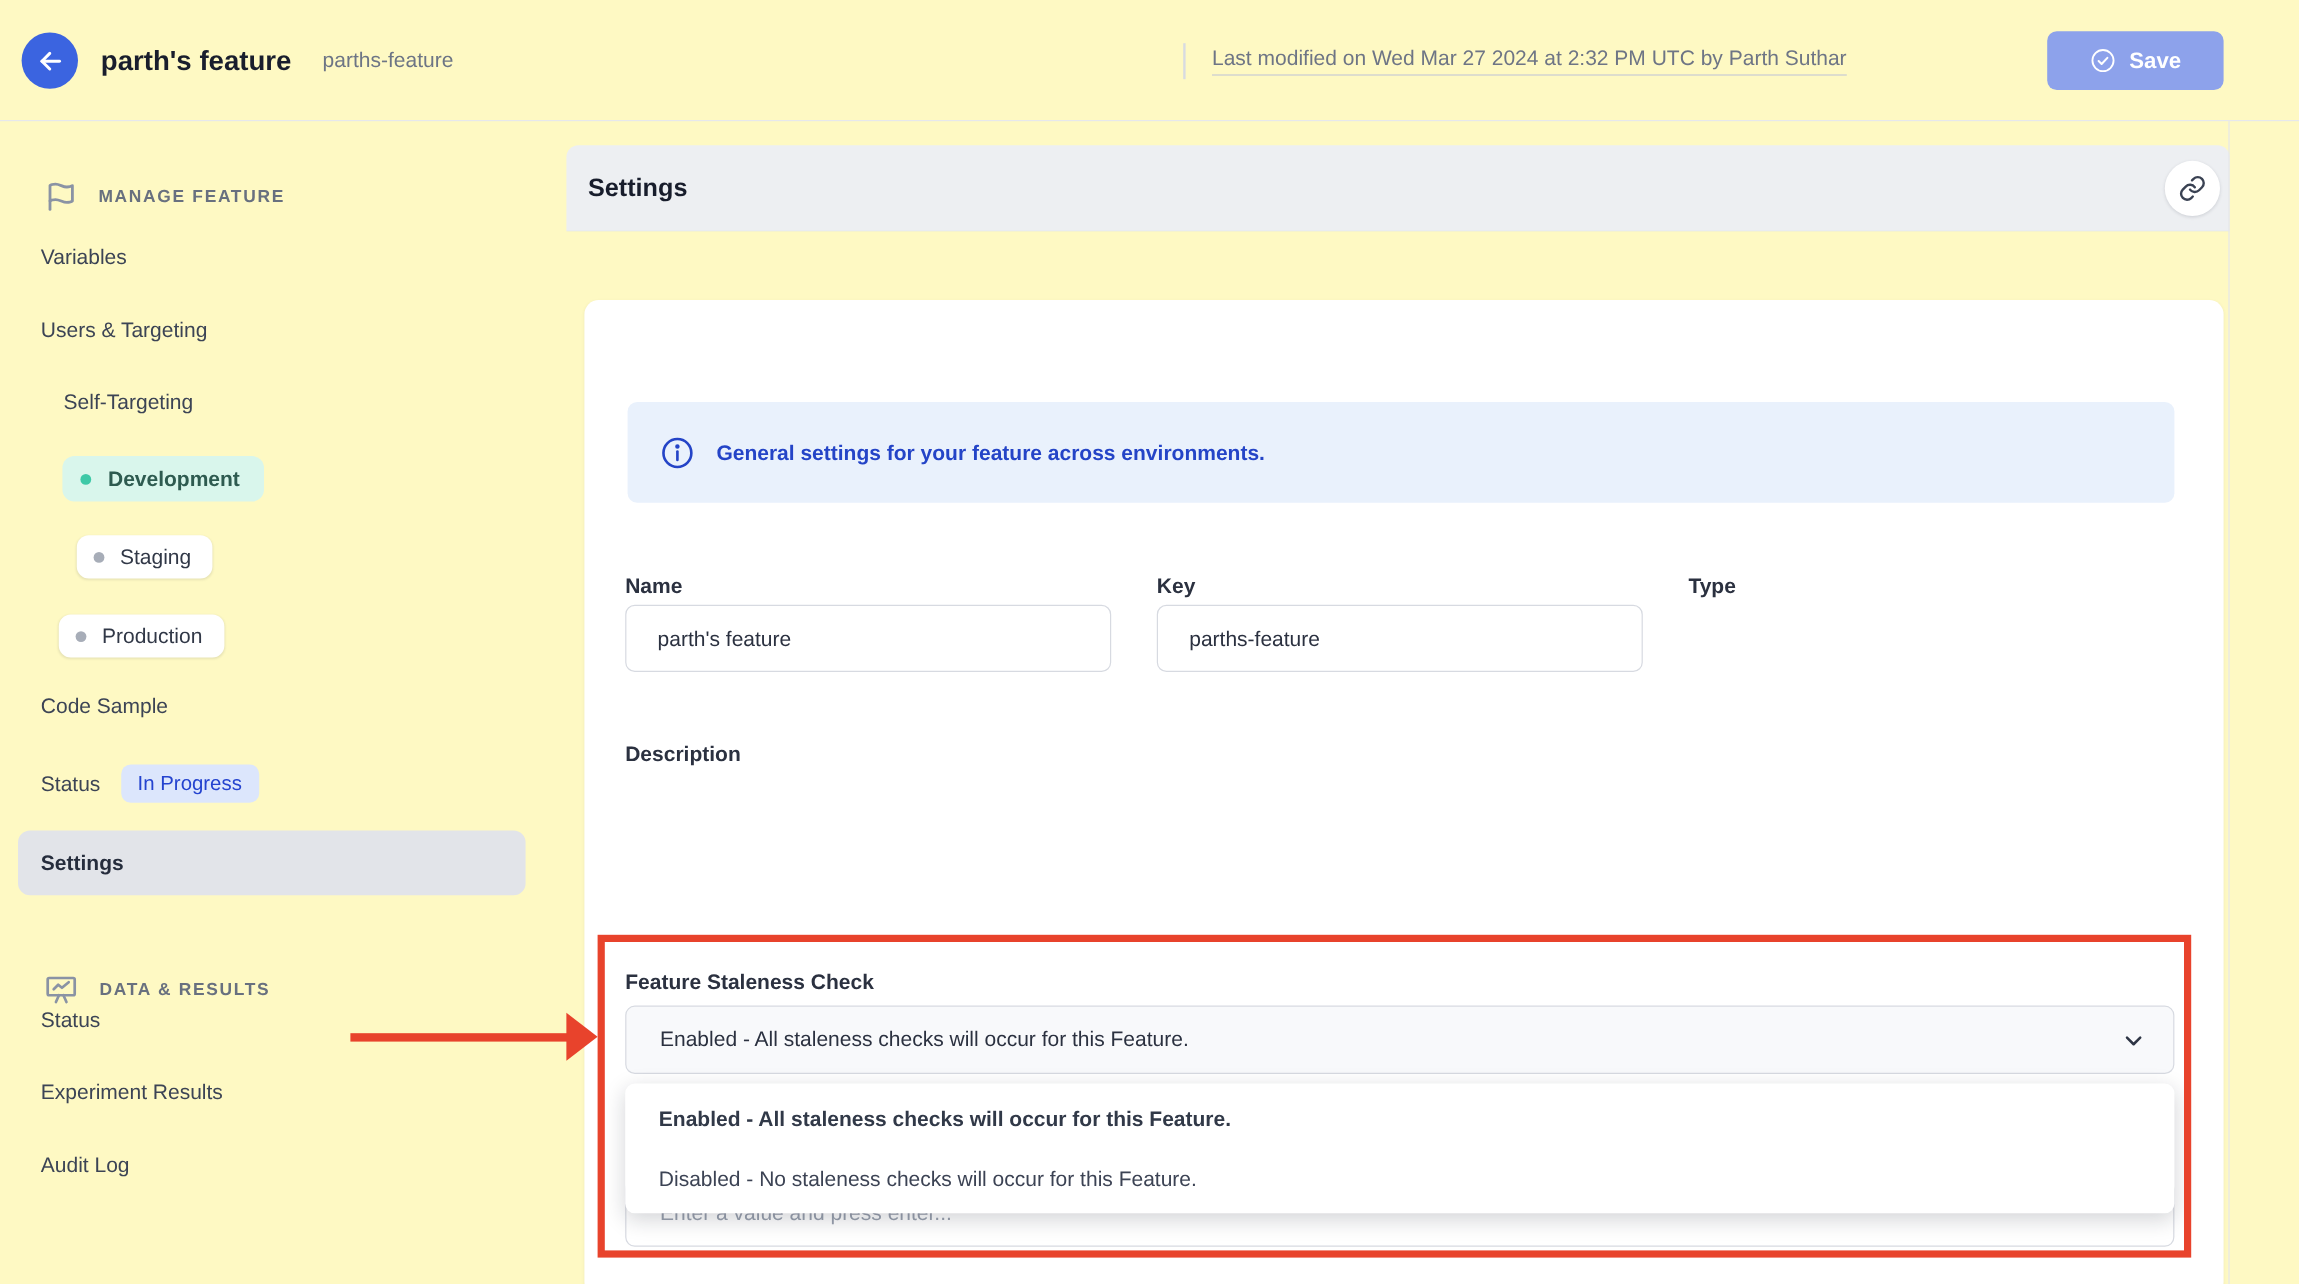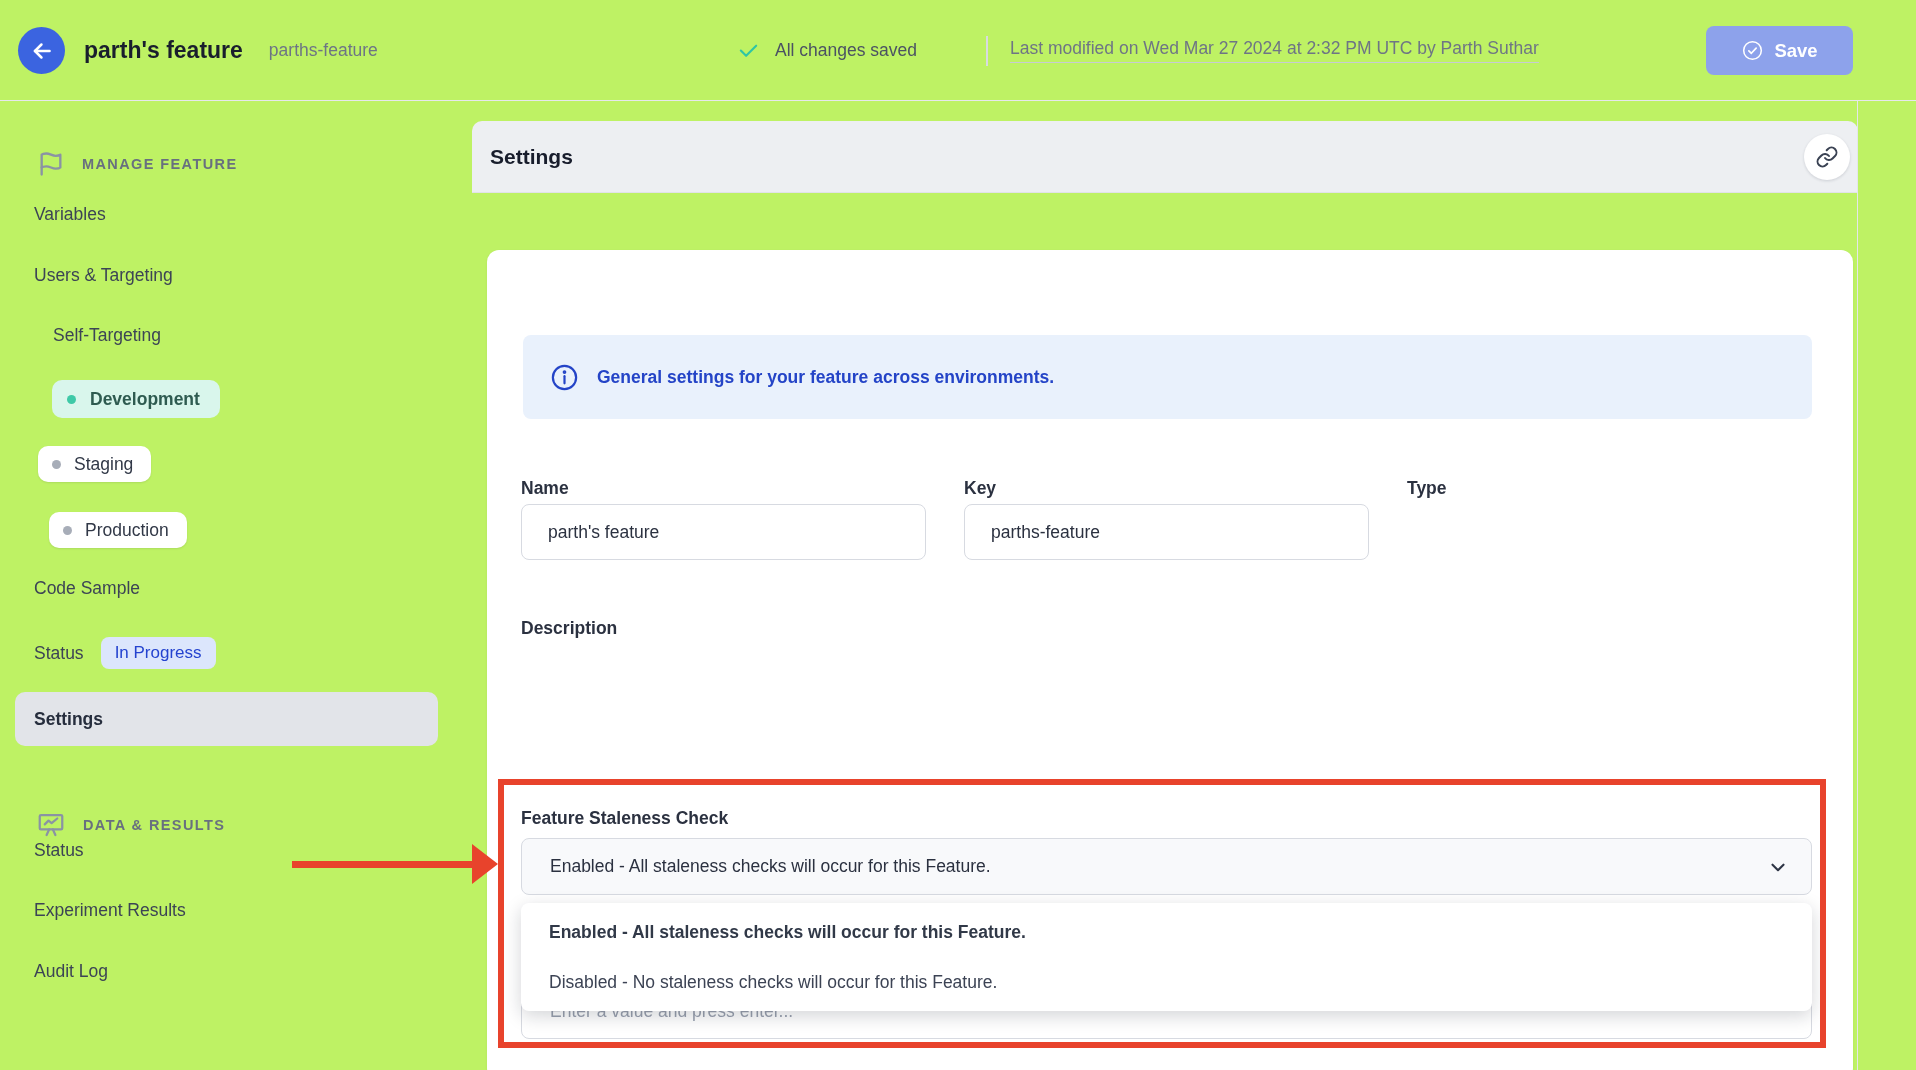--- a/index.html
+++ b/index.html
@@ -1,17 +1,17 @@
 <!DOCTYPE html>
 <html><head>
 <meta charset="utf-8">
 <style>
   * { margin:0; padding:0; box-sizing:border-box; }
   body { background:#f1f2f5; }
-  .page { position:relative; width:1916px; height:1070px; background:#bef264;
+  .page { position:relative; width:1916px; height:1070px; background:#fef9c3;
           font-family:"Liberation Sans", sans-serif; color:#2b3140; overflow:hidden; }
 
   
   .topbar { position:absolute; left:0; top:0; width:1916px; height:101px; border-bottom:1px solid #e6e8ec; }
   .back-btn { position:absolute; left:18px; top:27px; width:47px; height:47px; border-radius:50%;
               background:#3b64e0; display:flex; align-items:center; justify-content:center; border:none; cursor:pointer; }
   .title-group { position:absolute; left:84px; top:0; height:101px; display:flex; align-items:center; gap:26px; }
   .page-title { font-size:23px; font-weight:700; color:#191e2d; }
   .feature-key { font-size:17.5px; color:#6d7585; }
   .saved-group { position:absolute; left:737px; top:0; height:101px; display:flex; align-items:center; gap:15px;
@@ -100,28 +100,20 @@
         <svg width="26" height="26" viewBox="0 0 24 24" fill="none" stroke="#ffffff" stroke-width="2.3" stroke-linecap="round" stroke-linejoin="round">
           <line x1="19" y1="12" x2="5.5" y2="12"></line>
             <polyline points="11.5,18 5.5,12 11.5,6"></polyline>
         </svg>
       </span>
     </button>
     <div class="title-group">
       <span class="page-title">parth's feature</span>
       <span class="feature-key">parths-feature</span>
     </div>
-    <div class="saved-group">
-      <span style="display:flex">
-        <svg width="23" height="23" viewBox="0 0 24 24" fill="none" stroke="#2ec5a5" stroke-width="2.2" stroke-linecap="round" stroke-linejoin="round">
-          <polyline points="20,7 9.5,17.5 4,12"></polyline>
-        </svg>
-      </span>
-      <span>All changes saved</span>
-    </div>
     <div class="topbar-divider"></div>
     <div class="last-modified">
       <span>Last modified on Wed Mar 27 2024 at 2:32 PM UTC by Parth Suthar</span>
     </div>
     <button class="save-btn">
       <span style="display:flex">
         <svg width="23" height="23" viewBox="0 0 24 24" fill="none" stroke="#ffffff" stroke-width="1.6" stroke-linecap="round" stroke-linejoin="round">
           <circle cx="12" cy="12" r="9.2"></circle>
             <polyline points="8.2,12.4 10.8,14.9 15.8,9.6" stroke-width="1.8"></polyline>
         </svg>
@@ -140,21 +132,21 @@
     <span>MANAGE FEATURE</span>
   </div>
   <div class="side-item" style="left:34px; top:204px;">Variables</div>
   <div class="side-item" style="left:34px; top:265px;">Users &amp; Targeting</div>
   <div class="side-item" style="left:53px; top:325px;">Self-Targeting</div>
 
   <div class="env-pill env-dev">
     <span class="dot"></span>
     <span class="env-label">Development</span>
   </div>
-  <div class="env-pill env-plain" style="left:38px; top:446px;">
+  <div class="env-pill env-plain" style="left:64px; top:446px;">
     <span class="dot"></span>
     <span class="env-label">Staging</span>
   </div>
   <div class="env-pill env-plain" style="left:49px; top:512px;">
     <span class="dot"></span>
     <span class="env-label">Production</span>
   </div>
 
   <div class="side-item" style="left:34px; top:578px;">Code Sample</div>
 

